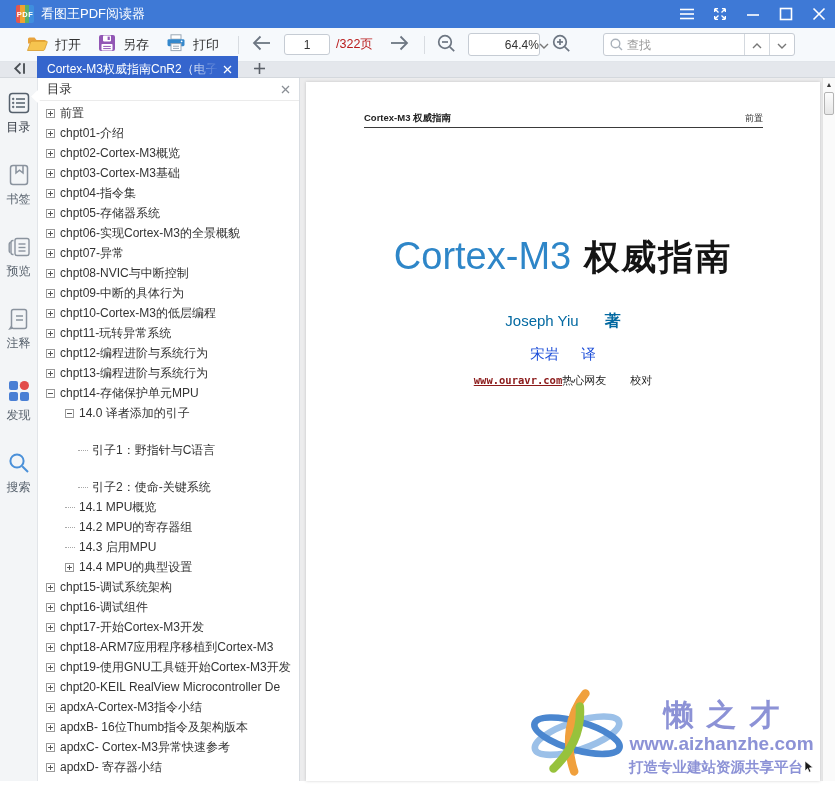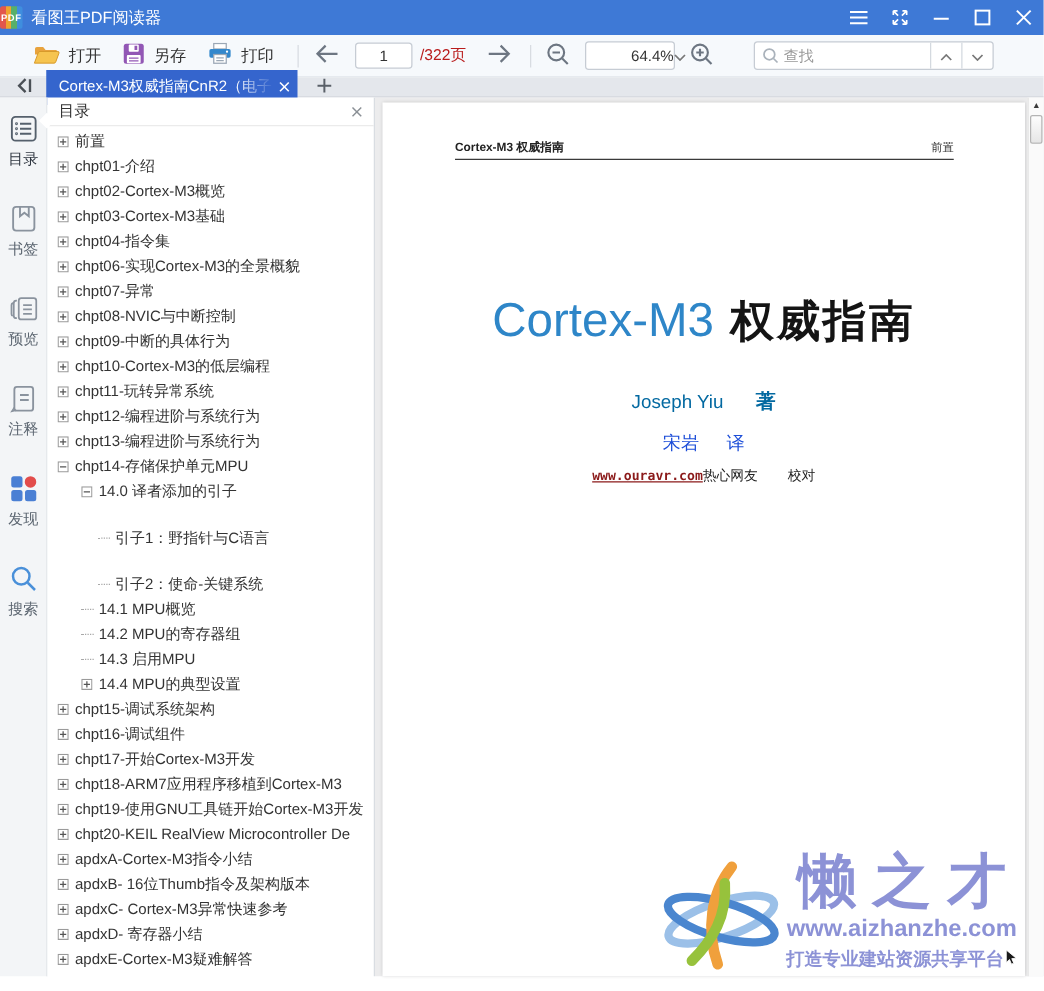--- a/index.html
+++ b/index.html
@@ -4,21 +4,21 @@
 <style>
   :root{
     --c-titlebar:#3e79d6; --c-tab:#3565cd; --c-title-blue:#2e86c8;
     --c-link:#8b1a1a; --c-wm:#8c92d6;
   }
   *{box-sizing:border-box; margin:0; padding:0; font-family:"Liberation Sans",sans-serif;}
   html,body{width:835px;height:793px;overflow:hidden;background:#fff;}
   body{position:relative;font-size:13px;color:#333;}
 
   
-  .titlebar{height:28px;background:var(--c-titlebar);display:flex;align-items:center;padding-left:0;}
+  .titlebar{height:28px;background:var(--c-titlebar);display:flex;align-items:center;padding-left:16px;}
   .app-icon{width:18px;height:18px;border-radius:2px;margin-right:7px;flex:none;
     background:linear-gradient(90deg,#e2574c 0 25%,#efa32f 25% 50%,#57b06a 50% 75%,#3f8ede 75% 100%);
     display:flex;align-items:center;justify-content:center;color:#fff;font-size:7.5px;font-weight:bold;letter-spacing:.5px;}
   .app-title{color:#fff;font-size:13px;}
   .win-controls{margin-left:auto;display:flex;height:100%;}
   .win-btn{width:33px;height:100%;display:flex;align-items:center;justify-content:center;}
   .win-btn svg{display:block;}
 
   
   .toolbar{height:34px;background:#f6f9fc;border-bottom:1px solid #e1e5ea;display:flex;align-items:center;padding-left:26px;}
@@ -79,21 +79,21 @@
   .p-author{margin-top:30px;text-align:center;font-size:15px;color:#0369a1;}
   .p-author .role{font-weight:bold;font-size:16px;margin-left:26px;}
   .p-trans{margin-top:13px;text-align:center;font-size:14.5px;font-weight:normal;color:#1d4ed8;}
   .p-trans .role{margin-left:22px;}
   .p-proof{margin-top:9px;text-align:center;font-size:11px;color:#222;}
   .p-proof .lnk{font-family:"DejaVu Sans Mono",monospace;font-weight:bold;color:var(--c-link);text-decoration:underline;font-size:10.5px;}
   .p-proof .role{margin-left:24px;}
 
   .watermark{position:absolute;right:6px;bottom:0;display:flex;align-items:flex-end;}
   .wm-text{text-align:center;color:var(--c-wm);padding-bottom:4px;}
-  .wm-name{font-size:47px;font-weight:bold;letter-spacing:13px;margin-right:-13px;line-height:1.1;}
+  .wm-name{font-size:30px;font-weight:bold;letter-spacing:13px;margin-right:-13px;line-height:1.1;}
   .wm-url{font-size:19px;font-weight:bold;margin-top:2px;}
   .wm-slogan{font-size:14.5px;font-weight:bold;margin-top:3px;white-space:nowrap;display:flex;align-items:center;justify-content:center;gap:1px;}
 
   
   .vscroll{position:absolute;top:0;right:0;bottom:0;width:13px;background:#fafafa;border-left:1px solid #e4e4e4;}
   .vs-arrow{height:13px;display:flex;align-items:center;justify-content:center;font-size:7px;color:#3a3a3a;}
   .vs-thumb{margin:1px 1px;height:23px;background:linear-gradient(180deg,#fdfdfd,#e6e6e6);border:1px solid #b4b4b4;border-radius:2px;}
 </style>
 </head>
 <body>
@@ -381,20 +381,30 @@
         </div>
         <div class="toc-row lv0">
           <span class="tg">
             <svg width="9" height="9" viewBox="0 0 9 9">
               <rect x="0.5" y="0.5" width="8" height="8" fill="#fff" stroke="#9a9a9a"></rect>
               <line x1="2" y1="4.5" x2="7" y2="4.5" stroke="#555" stroke-width="1"></line>
               <line x1="4.5" y1="2" x2="4.5" y2="7" stroke="#555" stroke-width="1"></line>
             </svg>
           </span>
           <span>chpt04-指令集</span>
+        </div>
+        <div class="toc-row lv0">
+          <span class="tg">
+            <svg width="9" height="9" viewBox="0 0 9 9">
+              <rect x="0.5" y="0.5" width="8" height="8" fill="#fff" stroke="#9a9a9a"></rect>
+              <line x1="2" y1="4.5" x2="7" y2="4.5" stroke="#555" stroke-width="1"></line>
+              <line x1="4.5" y1="2" x2="4.5" y2="7" stroke="#555" stroke-width="1"></line>
+            </svg>
+          </span>
+          <span>chpt05-存储器系统</span>
         </div>
         <div class="toc-row lv0">
           <span class="tg">
             <svg width="9" height="9" viewBox="0 0 9 9">
               <rect x="0.5" y="0.5" width="8" height="8" fill="#fff" stroke="#9a9a9a"></rect>
               <line x1="2" y1="4.5" x2="7" y2="4.5" stroke="#555" stroke-width="1"></line>
               <line x1="4.5" y1="2" x2="4.5" y2="7" stroke="#555" stroke-width="1"></line>
             </svg>
           </span>
           <span>chpt06-实现Cortex-M3的全景概貌</span>

